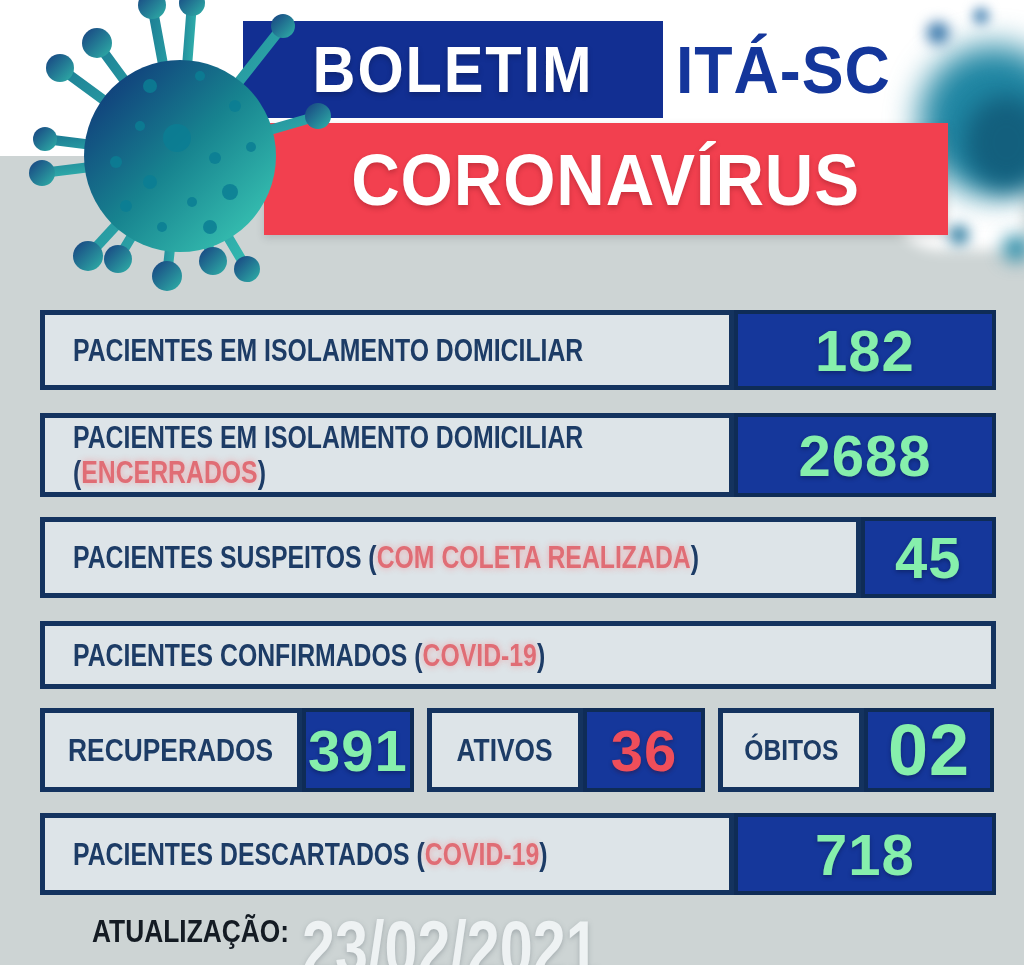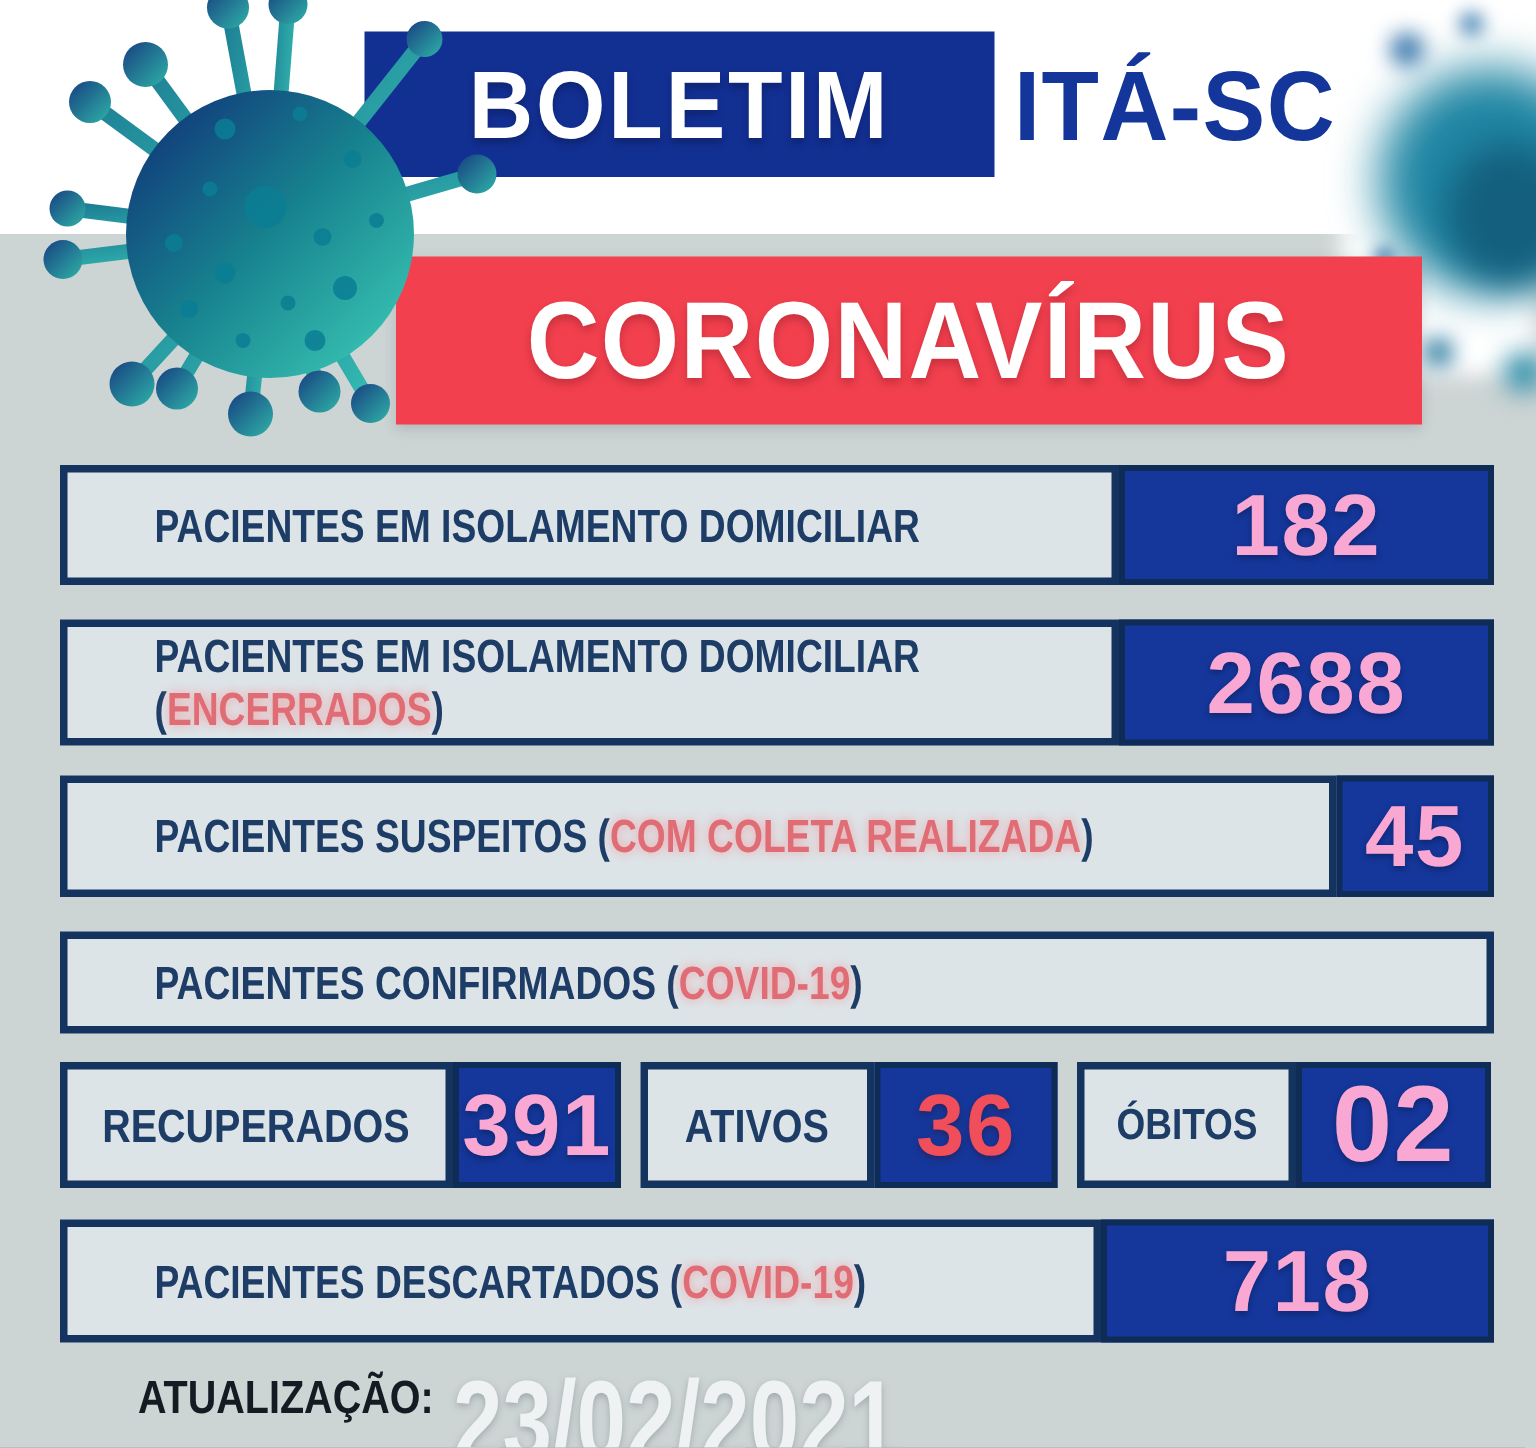--- a/index.html
+++ b/index.html
@@ -23,21 +23,20 @@
   }
   .region-title{
     position:absolute; left:676px; top:32px; z-index:2; color:#14369b;
     font-size:66px; font-weight:800; letter-spacing:1px; transform:scaleX(0.95);
     transform-origin:left center; white-space:nowrap;
   }
   .banner-red{
     position:absolute; left:264px; top:123px; width:684px; height:112px;
     background:#f2404f; z-index:2; display:flex; align-items:center; justify-content:center;
     box-shadow:0 3px 8px rgba(60,60,70,.18);
-    margin-top:48px;
   }
   .banner-red .txt{
     color:#ffffff; font-size:73px; font-weight:800; letter-spacing:1px;
     transform:scaleX(0.92); white-space:nowrap; text-shadow:0 3px 6px rgba(150,30,40,.45);
   }
   
   .virus-svg{ position:absolute; left:0px; top:-14px; z-index:3; }
   
   .corner-virus{ position:absolute; right:0; top:0; width:170px; height:280px; z-index:1; }
   .blob{ position:absolute; border-radius:50%; }
@@ -45,31 +44,31 @@
   .blob.b2{ right:-25px; top:95px;  width:85px;  height:95px;  background:#135f7d; filter:blur(12px); }
   .blob.b3{ right:75px;  top:22px;  width:22px;  height:22px;  background:#3273a8; filter:blur(7px); }
   .blob.b4{ right:35px;  top:8px;   width:16px;  height:16px;  background:#4a86b5; filter:blur(6px); }
   .blob.b5{ right:55px;  top:225px; width:20px;  height:20px;  background:#2c7ba0; filter:blur(7px); }
   .blob.b6{ right:-5px;  top:235px; width:26px;  height:26px;  background:#1f86a3; filter:blur(9px); }
   .blob.b7{ right:95px;  top:165px; width:12px;  height:12px;  background:#3273a8; filter:blur(5px); }
   
   .stat-row{ position:absolute; left:40px; width:956px; display:flex; z-index:4; }
   .label-box{
     flex:1; border:5px solid #14335f; background:#dde4e8;
-    display:flex; flex-direction:column; justify-content:center; padding-left:58px;
+    display:flex; flex-direction:column; justify-content:center; padding-left:28px;
   }
   .lbl{
     color:#1d3c66; font-weight:700; font-size:31px; line-height:35px;
     letter-spacing:0px; transform:scaleX(0.80); transform-origin:left center; white-space:nowrap;
   }
   .accent{ color:#e06d75; text-shadow:0 0 8px rgba(240,150,155,.85); }
   .num-box{
     width:262px; background:#15379b; border:4px solid #0f2c56;
     display:flex; align-items:center; justify-content:center;
-    color:#f9a8d4; font-size:58px; font-weight:700; letter-spacing:1px;
+    color:#86efac; font-size:58px; font-weight:700; letter-spacing:1px;
     text-shadow:0 2px 4px rgba(5,15,50,.4);
   }
   
   .summary-row{ position:absolute; left:40px; top:708px; width:956px; height:84px; display:flex; gap:13px; z-index:4; }
   .unit{ display:flex; }
   .unit .label-box{ padding-left:0; align-items:center; }
   .unit .lbl{ transform:scaleX(0.85); transform-origin:center center; }
   .unit .num-box{ border-width:4px; }
   .uA .label-box{ width:262px; } .uA .num-box{ width:112px; }
   .uB .label-box{ width:156px; } .uB .num-box{ width:122px; }

